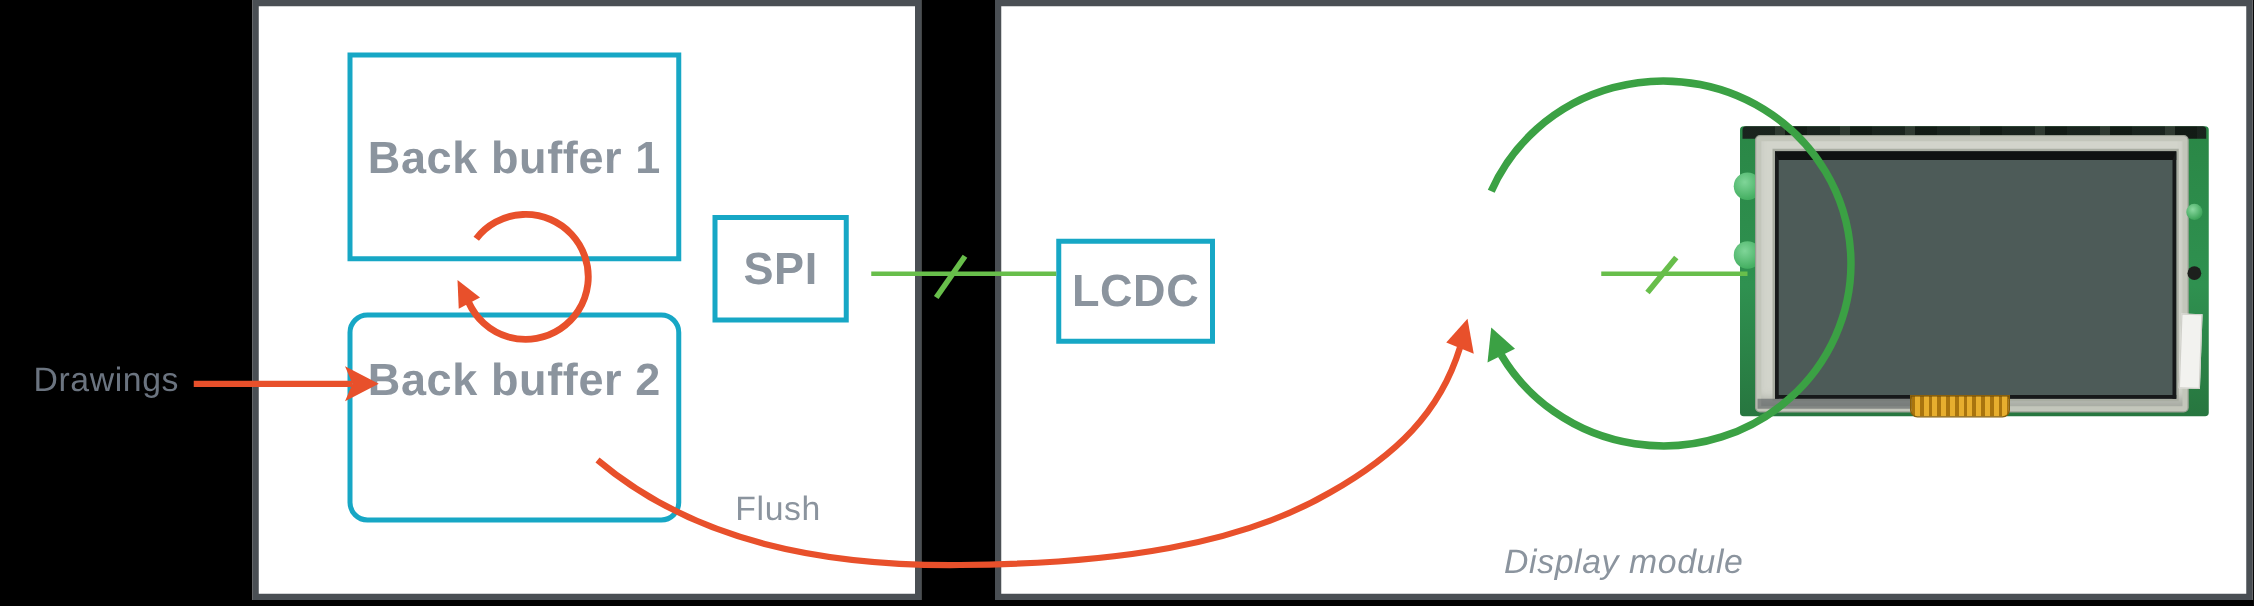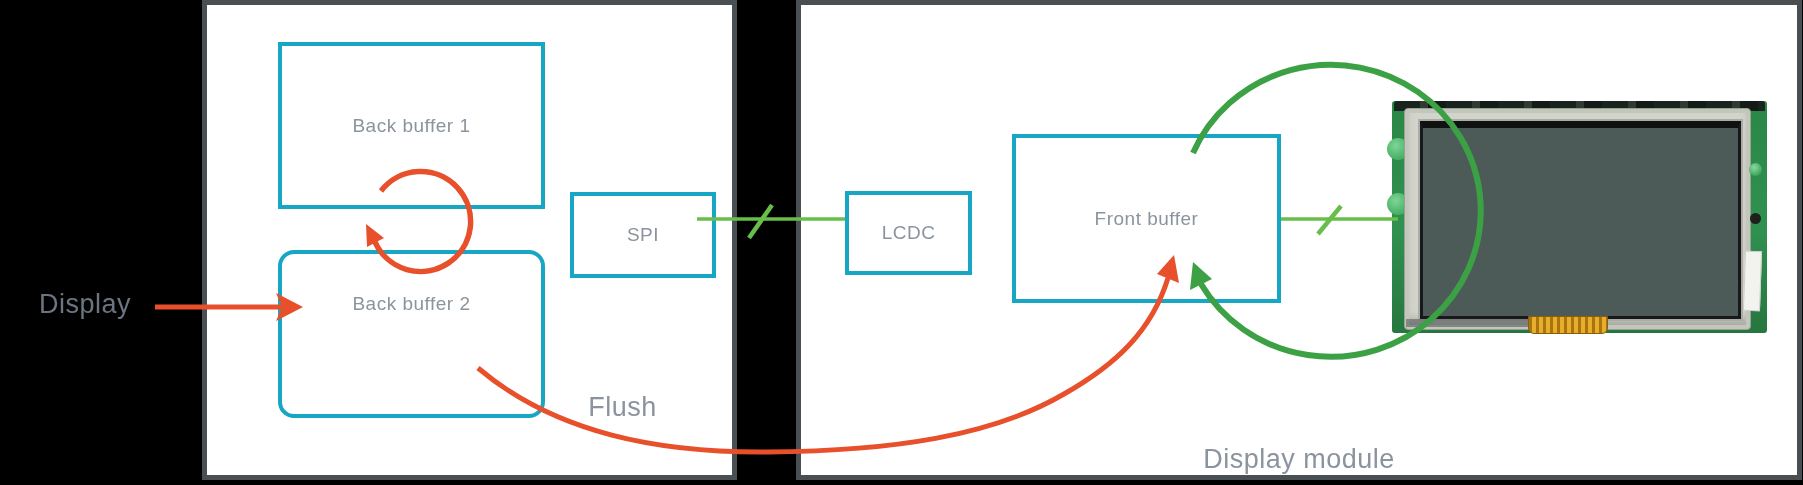--- a/index.html
+++ b/index.html
@@ -10,21 +10,21 @@
   }
   .abs{position:absolute;box-sizing:border-box;}
   .panel{
     background:#ffffff;border:5px solid #4a4f54;
   }
   .node{
     background:#ffffff;border:4px solid #17a7c5;
     display:flex;align-items:center;justify-content:center;
   }
   .node-label{
-    color:#8b949e;font-size:19px;font-weight:400;letter-spacing:.5px;white-space:nowrap;
+    color:#8b949e;font-size:36px;font-weight:700;letter-spacing:.5px;white-space:nowrap;
   }
   .caption{
     color:#8b949e;font-size:27px;font-weight:300;letter-spacing:.5px;
     text-align:center;white-space:nowrap;
   }
   .dark-caption{color:#6b7480;}
   #overlay{position:absolute;left:0;top:0;pointer-events:none;}
 
   
   #photo{left:1392px;top:101px;width:375px;height:232px;}
@@ -76,52 +76,49 @@
   <div class="abs panel" style="left:796px;top:0;width:1006px;height:480px;"></div>
 
   <div class="abs node" style="left:278px;top:42px;width:267px;height:167px;">
     <span class="node-label">Back buffer 1</span>
   </div>
 
   <div class="abs node" style="left:278px;top:250px;width:267px;height:168px;border-radius:16px;">
     <span class="node-label" style="transform:translateY(-30px);">Back buffer 2</span>
   </div>
 
-  <div class="abs node" style="left:570px;top:192px;width:146px;height:86px;">
+  <div class="abs node" style="left:570px;top:172px;width:109px;height:86px;">
     <span class="node-label">SPI</span>
   </div>
 
   <div class="abs node" style="left:845px;top:191px;width:127px;height:84px;">
     <span class="node-label">LCDC</span>
   </div>
 
-  <div class="abs node" style="left:1012px;top:134px;width:269px;height:169px;">
-    <span class="node-label">Front buffer</span>
-  </div>
 
   <div class="abs" id="photo">
     <div class="pcb"></div>
     <div class="pcb-top-strip"></div>
     <div class="standoff" style="left:-5px;top:37px;"></div>
     <div class="standoff" style="left:-5px;top:92px;"></div>
     <div class="tframe"></div>
     <div class="screen"></div>
     <div class="frame-shadow"></div>
     <div class="connector"></div>
     <div class="sticker"></div>
     <div class="pcb-dot-light"></div>
     <div class="pcb-dot-dark"></div>
   </div>
 
-  <div class="abs caption dark-caption" style="left:20px;top:289px;width:130px;">Display</div>
+  <div class="abs caption dark-caption" style="left:20px;top:289px;width:130px;">Drawings</div>
 
   <div class="abs caption" style="left:560px;top:392px;width:125px;">Flush</div>
 
 
-  <div class="abs caption" style="left:796px;top:444px;width:1006px;">Display module</div>
+  <div class="abs caption" style="left:796px;top:434px;width:1006px;font-style:italic;">Display module</div>
 
   <svg id="overlay" width="1803" height="485" viewBox="0 0 1803 485">
 
     <g>
       <path d="M155 307 L 282 307" stroke="#e8502b" stroke-width="5" fill="none"></path>
       <polygon points="303,307 276,293 282,307 276,321" fill="#e8502b"></polygon>
     </g>
 
     <g>
       <path d="M 381 191 A 50 50 0 1 1 375 242" stroke="#e8502b" stroke-width="5.5" fill="none"></path>

